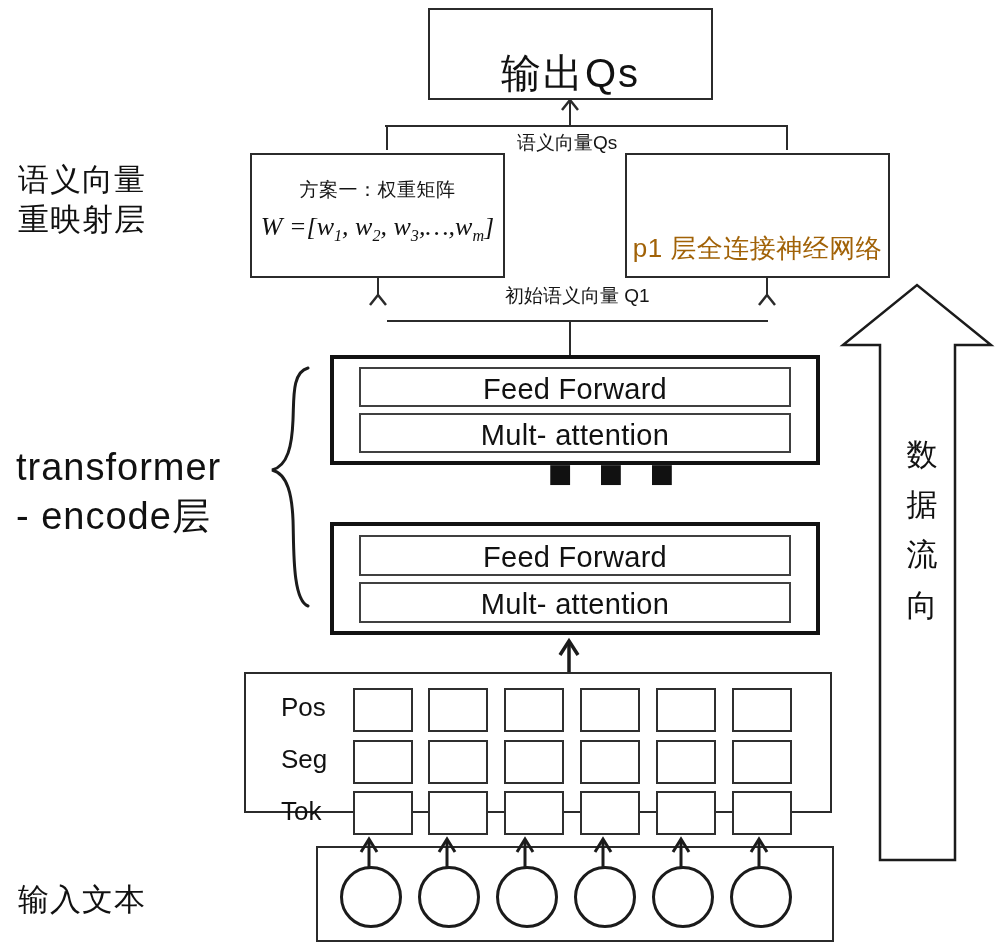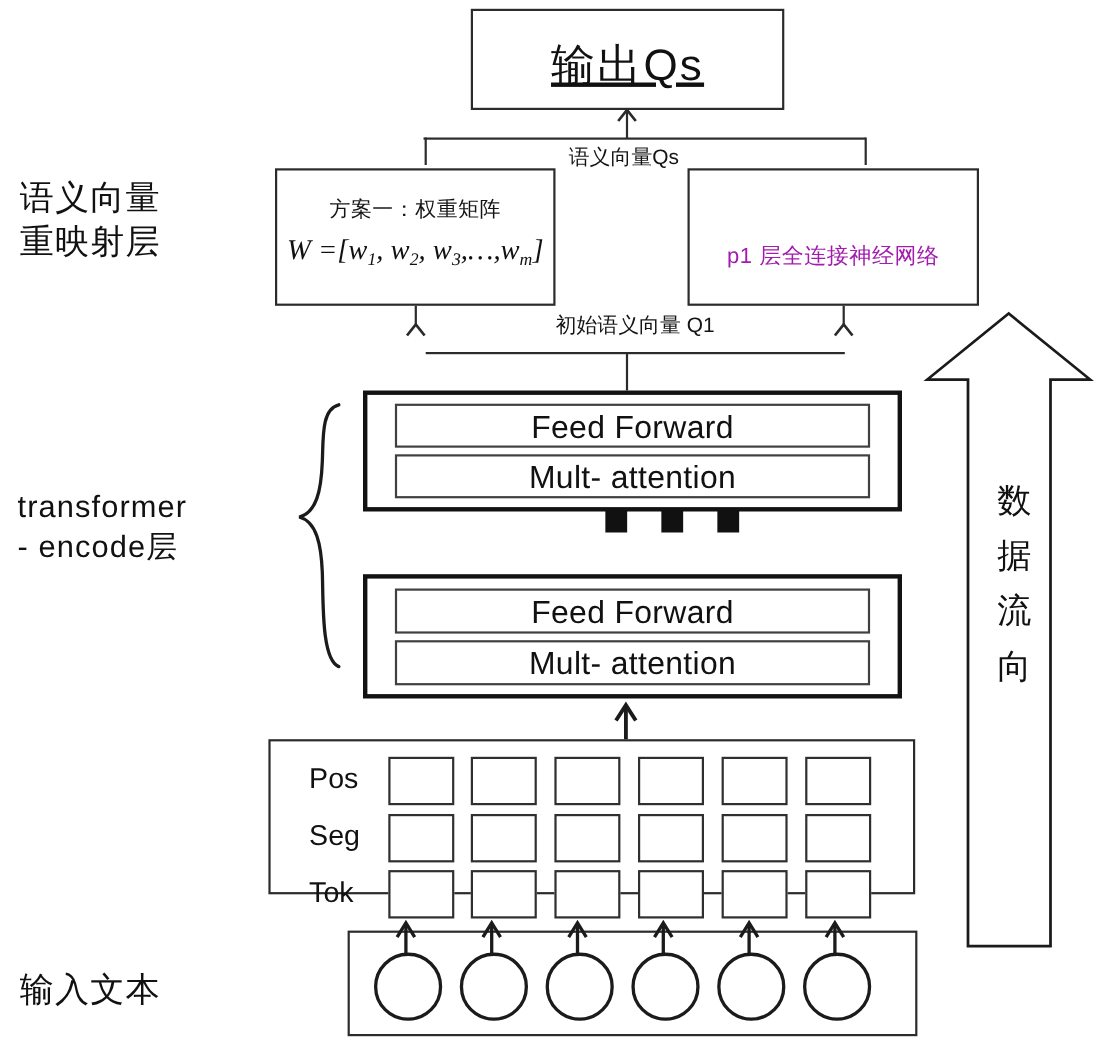--- a/index.html
+++ b/index.html
@@ -1,30 +1,30 @@
 <!DOCTYPE html>
 <html><head>
 <meta charset="utf-8">
 <style>
   html,body{margin:0;padding:0;background:#ffffff;}
   body{width:1000px;height:948px;font-family:"Liberation Sans",sans-serif;color:#0d0d0d;}
   #stage{position:relative;width:1000px;height:948px;overflow:hidden;background:#fff;}
 
-  .lbl{position:absolute;font-size:28px;line-height:1.28;color:#111;white-space:pre;letter-spacing:1px;}
+  .lbl{position:absolute;font-size:38px;line-height:1.28;color:#111;white-space:pre;letter-spacing:1px;}
   .lbl.cn{font-size:31px;}
 
   .box{position:absolute;background:#fff;border:2px solid #2b2b2b;box-sizing:border-box;}
   .box.thin{border-width:2px;}
   .box.thick{border:4px solid #121212;}
   .box.inner{border:2px solid #404040;}
 
   .ctext{position:absolute;left:0;right:0;text-align:center;}
 
   .boxtitle{font-size:19px;color:#141414;letter-spacing:.5px;}
-  .boxline{font-size:20px;color:#a21caf;letter-spacing:.5px;}
+  .boxline{font-size:26px;color:#a16207;letter-spacing:.5px;margin-top:12px;}
   .bigcn{font-size:40px;letter-spacing:2px;color:#111;}
   .ff{font-size:29px;color:#111;letter-spacing:.3px;}
 
   .formula{font-family:"Liberation Serif",serif;font-style:italic;font-size:26px;color:#111;}
   .formula sub{font-size:.62em;font-style:italic;}
 
   .edgelabel{position:absolute;background:#fff;padding:0 7px;font-size:19px;color:#141414;white-space:nowrap;}
 
   .hline{position:absolute;background:#2b2b2b;height:2px;}
   .vline{position:absolute;background:#2b2b2b;width:2px;}
@@ -46,21 +46,21 @@
   <div class="lbl cn" style="left:18px;top:160px;"><span>语义向量</span>
 <span>重映射层</span></div>
 
   <div class="lbl" style="left:16px;top:443px;"><span>transformer</span>
 <span>- encode层</span></div>
 
 
   <div class="lbl cn" style="left:18px;top:880px;"><span>输入文本</span></div>
 
   <div class="box thin" style="left:428px;top:8px;width:285px;height:92px;">
-    <div class="ctext bigcn" style="top:22px;text-decoration:underline;">输出Qs</div>
+    <div class="ctext bigcn" style="top:36px;">输出Qs</div>
   </div>
 
   <div class="hline" style="left:385px;top:125px;width:402px;"></div>
   <div class="vline" style="left:386px;top:125px;height:25px;"></div>
   <div class="vline" style="left:786px;top:125px;height:25px;"></div>
   <div class="vline" style="left:569px;top:100px;height:26px;"></div>
   <div class="edgelabel" style="left:510px;top:130px;">语义向量Qs</div>
 
   <div class="box thin" style="left:250px;top:153px;width:255px;height:125px;">
     <div class="ctext boxtitle" style="top:22px;">方案一：权重矩阵</div>

